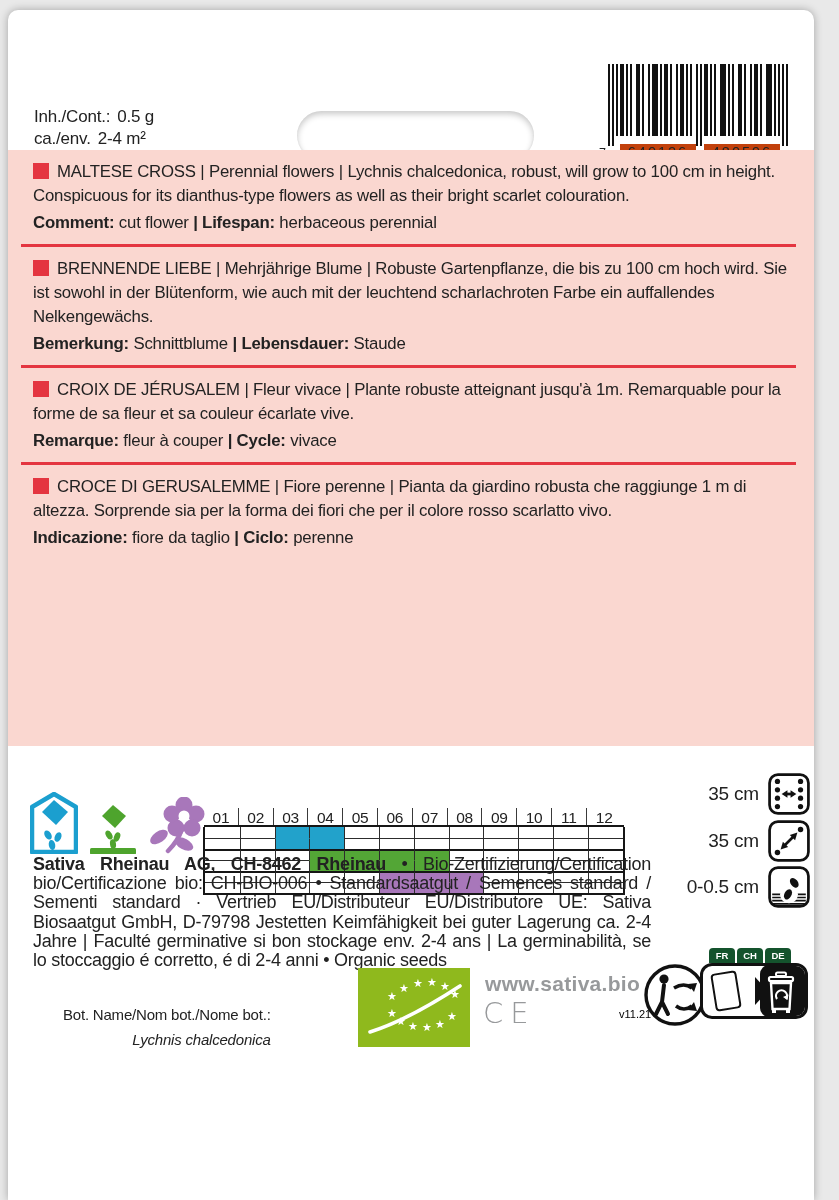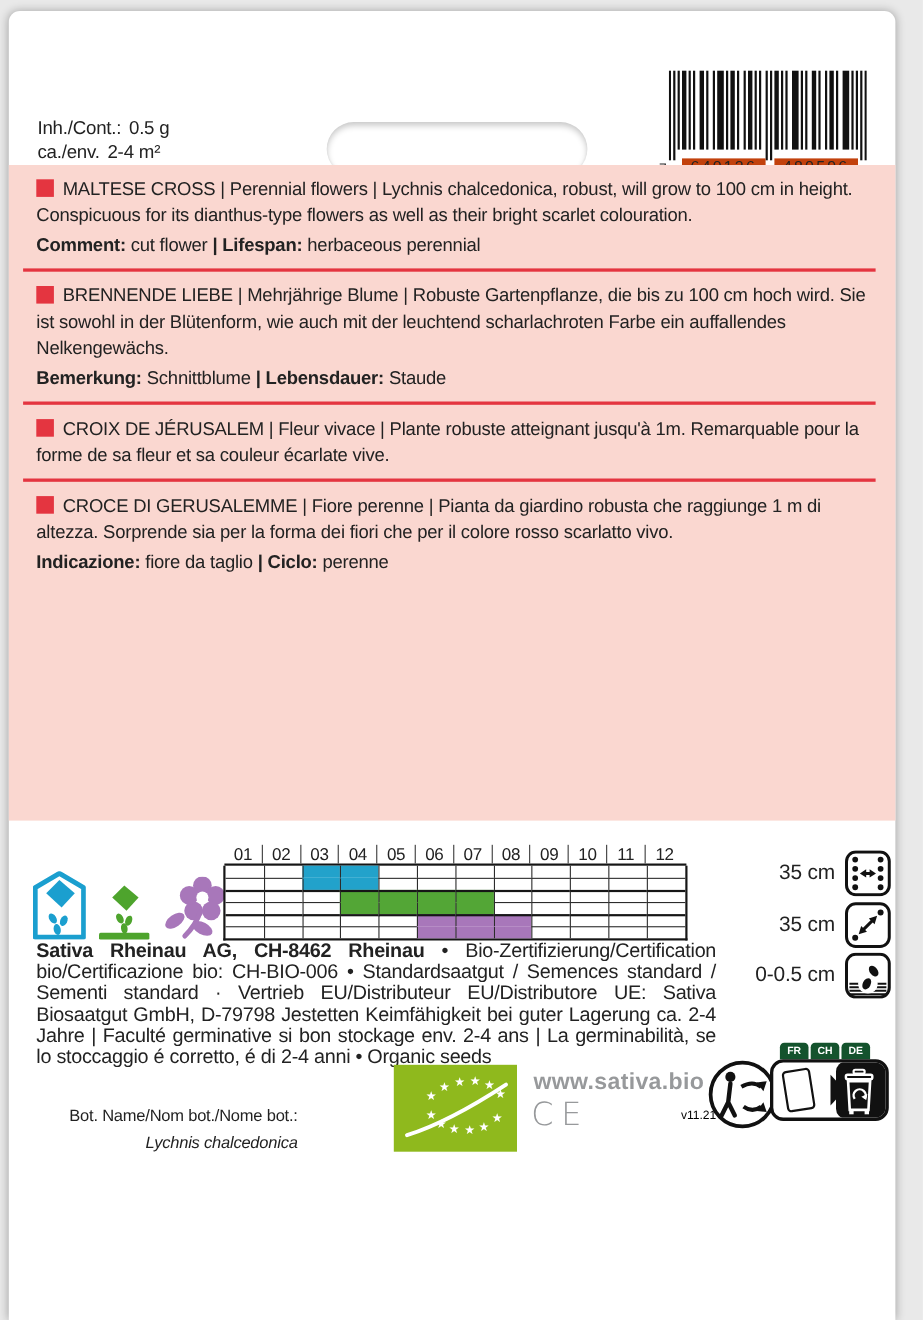--- a/index.html
+++ b/index.html
@@ -33,21 +33,21 @@
   
   .pink{position:absolute;left:0;top:140px;width:806px;height:596px;background:var(--pink);
     padding:0 16px 0 25px;}
   .section{font-size:16.8px;line-height:24px;letter-spacing:-.2px;padding:10px 0 9px;}
   .section .sq{display:inline-block;width:16px;height:16px;background:var(--red);
     margin-right:8px;vertical-align:-2px;}
   .section .meta{margin-top:3px;}
   .section .meta b{font-weight:bold;}
   .rule{height:3px;background:var(--red);margin-left:-12px;margin-right:2px;}
   
-  .calendar{position:absolute;left:195px;top:756px;width:422px;}
+  .calendar{position:absolute;left:195px;top:796px;width:422px;}
   .cal-months{display:grid;grid-template-columns:repeat(12,34.8px);height:21px;
     border-bottom:2px solid #161616;width:419.6px;margin-left:1px;}
   .cal-months div{font-size:15.5px;letter-spacing:-.3px;text-align:center;line-height:19px;
     border-right:1px solid #3a3a3a;align-self:end;height:17px;}
   .cal-months div:last-child{border-right:none;}
   .cal-grid{display:grid;grid-template-columns:repeat(12,34.8px);grid-auto-rows:11px;
     border:2px solid #161616;border-top:none;width:421.6px;}
   .cc{border-top:1px solid #2c2c2c;border-left:1px solid #2c2c2c;}
   .cc.c0{border-left:none;}
   .cc.t0{border-top:none;}
@@ -157,20 +157,21 @@
     <div class="rule"></div>
 
     <div class="section">
       <p><span class="sq"></span><span>BRENNENDE LIEBE</span> <span>|</span> <span>Mehrjährige Blume</span> <span>|</span> <span>Robuste Gartenpflanze, die bis zu 100 cm hoch wird. Sie ist sowohl in der Blütenform, wie auch mit der leuchtend scharlachroten Farbe ein auffallendes Nelkengewächs.</span></p>
       <p class="meta"><b>Bemerkung:</b> <span>Schnittblume</span> <b>|</b> <b>Lebensdauer:</b> <span>Staude</span></p>
     </div>
     <div class="rule"></div>
 
     <div class="section">
       <p><span class="sq"></span><span>CROIX DE JÉRUSALEM</span> <span>|</span> <span>Fleur vivace</span> <span>|</span> <span>Plante robuste atteignant jusqu'à 1m. Remarquable pour la forme de sa fleur et sa couleur écarlate vive.</span></p>
+      <p class="meta"><b>Remarque:</b> <span>fleur à couper</span> <b>|</b> <b>Cycle:</b> <span>vivace</span></p>
     </div>
     <div class="rule"></div>
 
     <div class="section">
       <p><span class="sq"></span><span>CROCE DI GERUSALEMME</span> <span>|</span> <span>Fiore perenne</span> <span>|</span> <span>Pianta da giardino robusta che raggiunge 1 m di altezza. Sorprende sia per la forma dei fiori che per il colore rosso scarlatto vivo.</span></p>
       <p class="meta"><b>Indicazione:</b> <span>fiore da taglio</span> <b>|</b> <b>Ciclo:</b> <span>perenne</span></p>
     </div>
   </div>
 
   <div class="legend">

